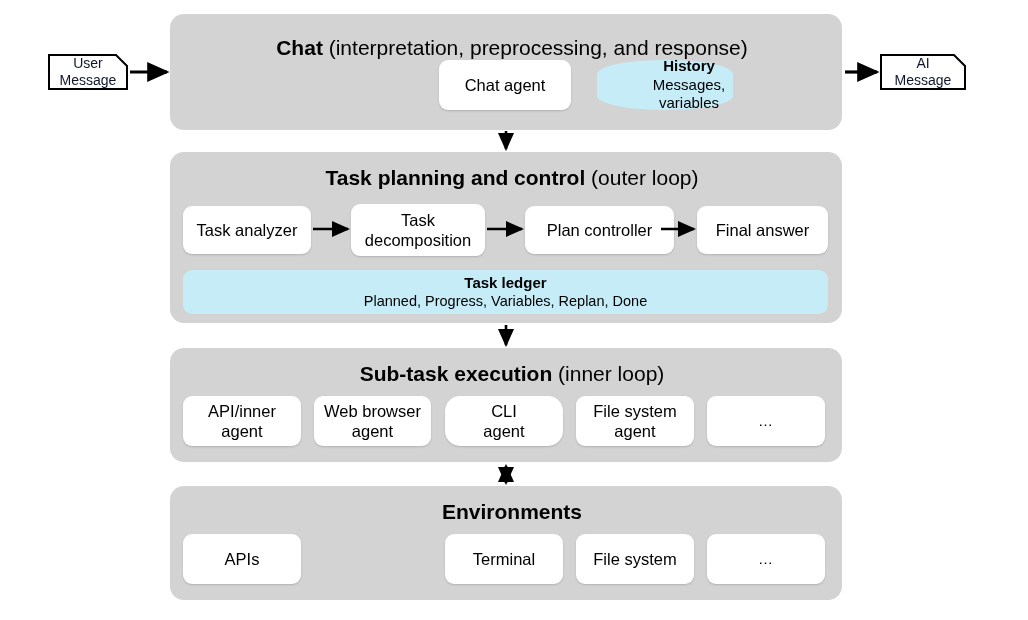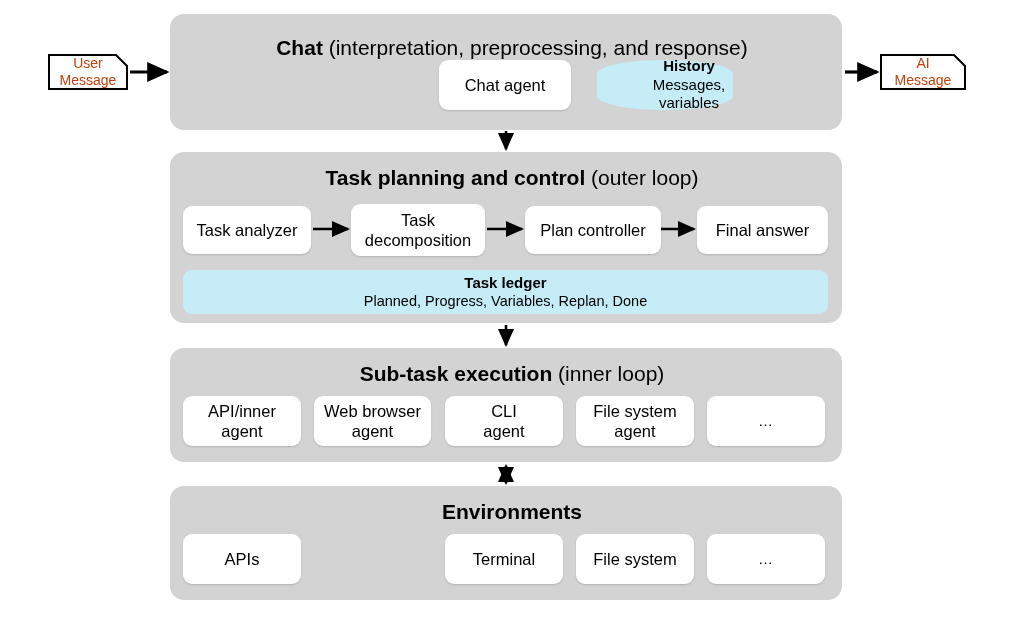--- a/index.html
+++ b/index.html
@@ -95,21 +95,21 @@
     display: flex;
     align-items: center;
     justify-content: center;
   }
   .docbox .doclabel {
     position: relative;
     z-index: 2;
     text-align: center;
     font-size: 14px;
     line-height: 1.2;
-    color: #c2410c;
+    color: #0f172a;
   }
   .docbox svg { position: absolute; inset: 0; }
 
   
   #wires {
     position: absolute;
     left: 0; top: 0;
     width: 1028px; height: 620px;
     pointer-events: none;
   }
@@ -161,21 +161,21 @@
 
     <div class="wbox" style="left:13px; top:54px; width:128px; height:48px; flex-direction:column;">
       <span>Task analyzer</span>
     </div>
 
     <div class="wbox" style="left:181px; top:52px; width:134px; height:52px; flex-direction:column;">
       <span>Task</span>
       <span>decomposition</span>
     </div>
 
-    <div class="wbox" style="left:355px; top:54px; width:136px; height:48px; flex-direction:column;">
+    <div class="wbox" style="left:355px; top:54px; width:149px; height:48px; flex-direction:column;">
       <span>Plan controller</span>
     </div>
 
     <div class="wbox" style="left:527px; top:54px; width:131px; height:48px; flex-direction:column;">
       <span>Final answer</span>
     </div>
 
     <div class="ledger" style="left:13px; top:118px; width:645px; height:44px;">
       <div class="t1">Task ledger</div>
       <div class="t2">Planned, Progress, Variables, Replan, Done</div>
@@ -188,21 +188,21 @@
     </div>
 
     <div class="wbox" style="left:13px; top:48px; width:118px; height:50px; flex-direction:column;">
       <span>API/inner</span>
       <span>agent</span>
     </div>
     <div class="wbox" style="left:144px; top:48px; width:117px; height:50px; flex-direction:column;">
       <span>Web browser</span>
       <span>agent</span>
     </div>
-    <div class="wbox" style="left:275px; top:48px; width:118px; height:50px; flex-direction:column;">
+    <div class="wbox" style="left:275px; top:48px; width:118px; height:50px; flex-direction:column;border-radius:15px;">
       <span>CLI</span>
       <span>agent</span>
     </div>
     <div class="wbox" style="left:406px; top:48px; width:118px; height:50px; flex-direction:column;">
       <span>File system</span>
       <span>agent</span>
     </div>
     <div class="wbox" style="left:537px; top:48px; width:118px; height:50px;">
       <span class="ell">…</span>
     </div>

